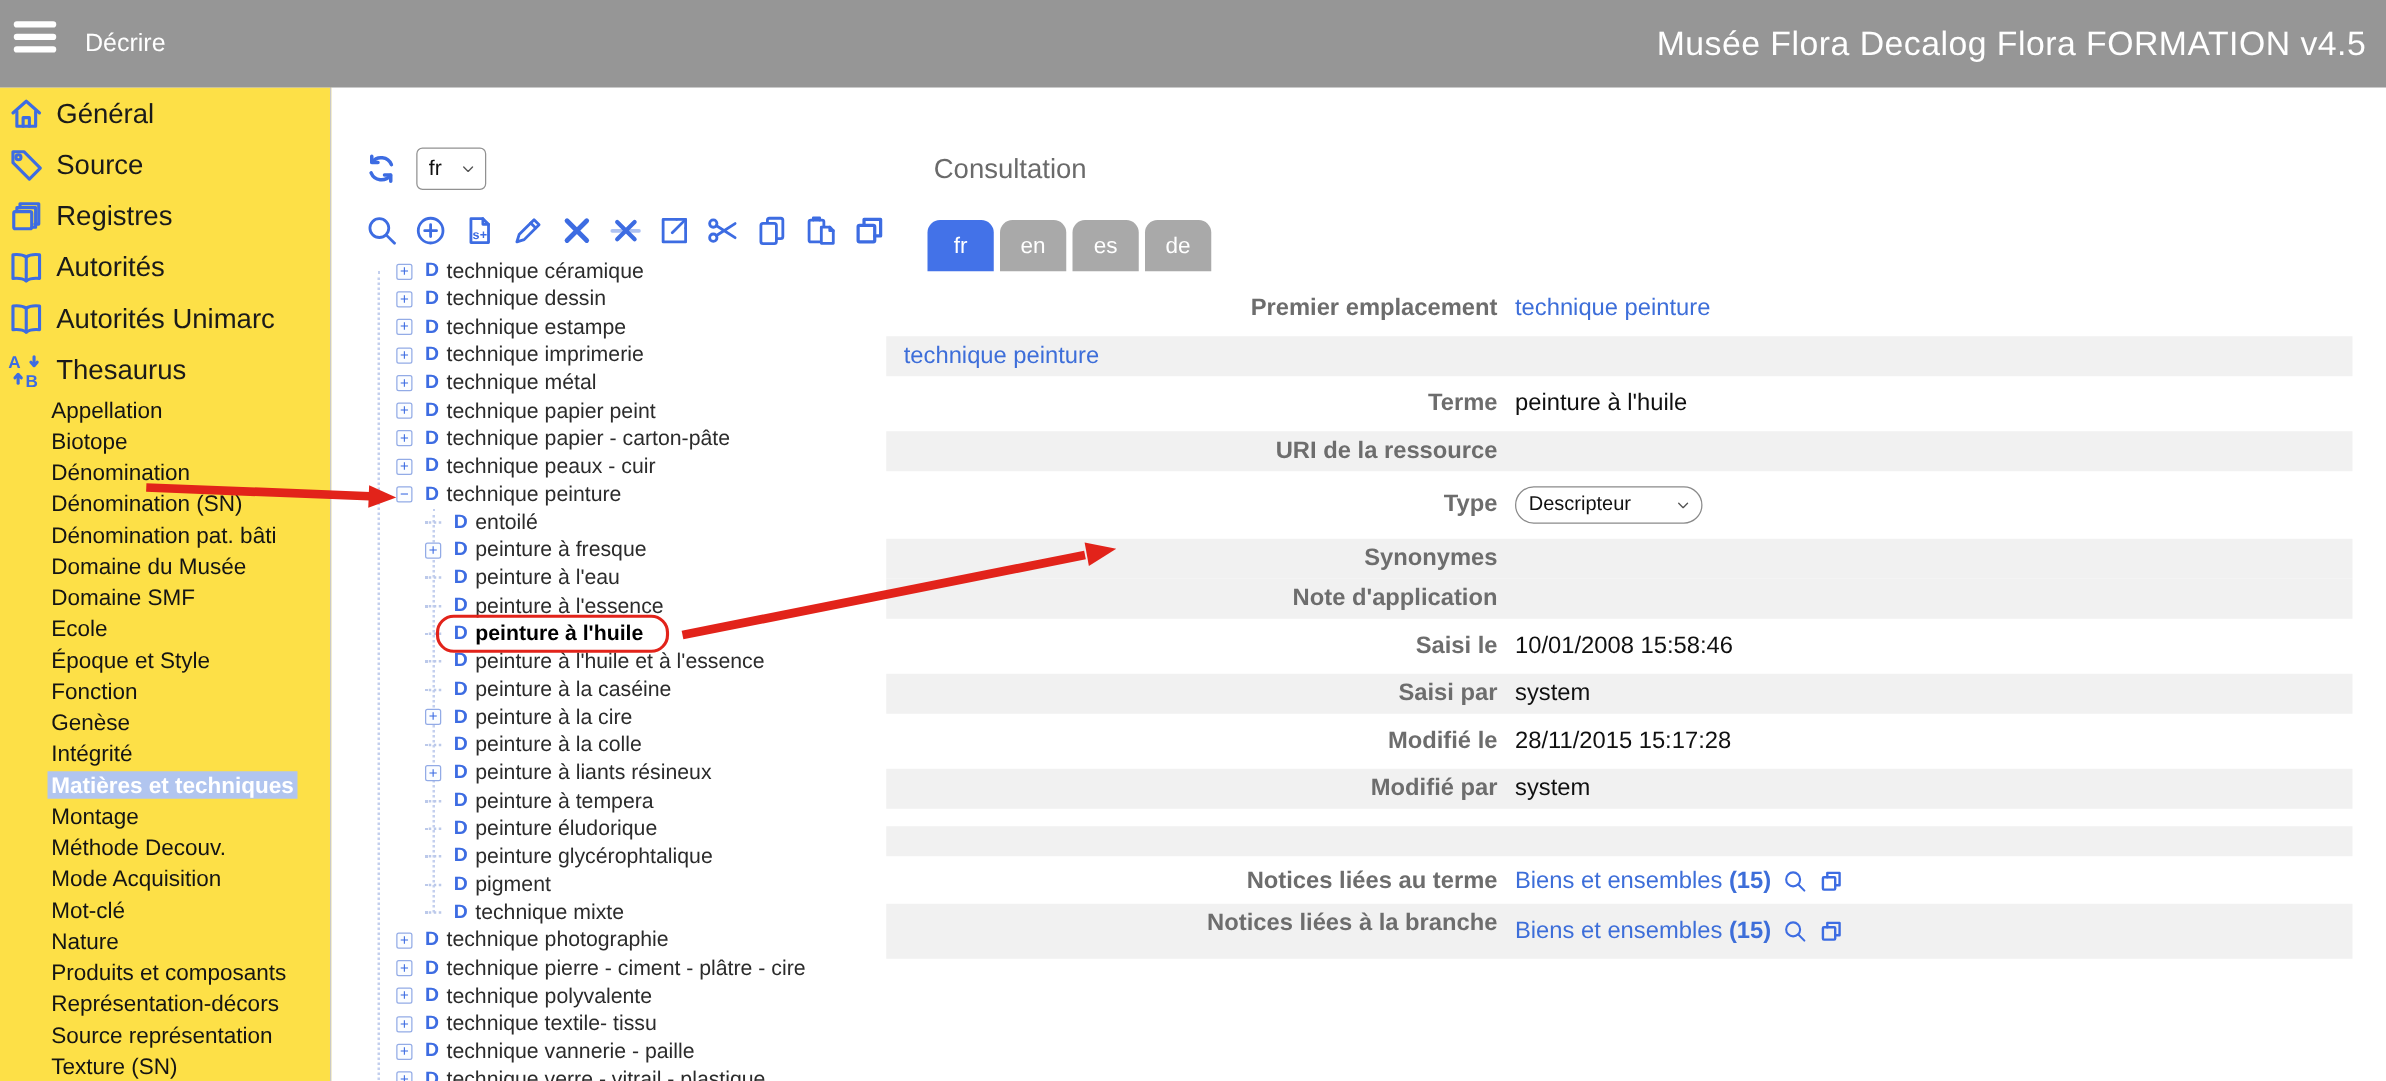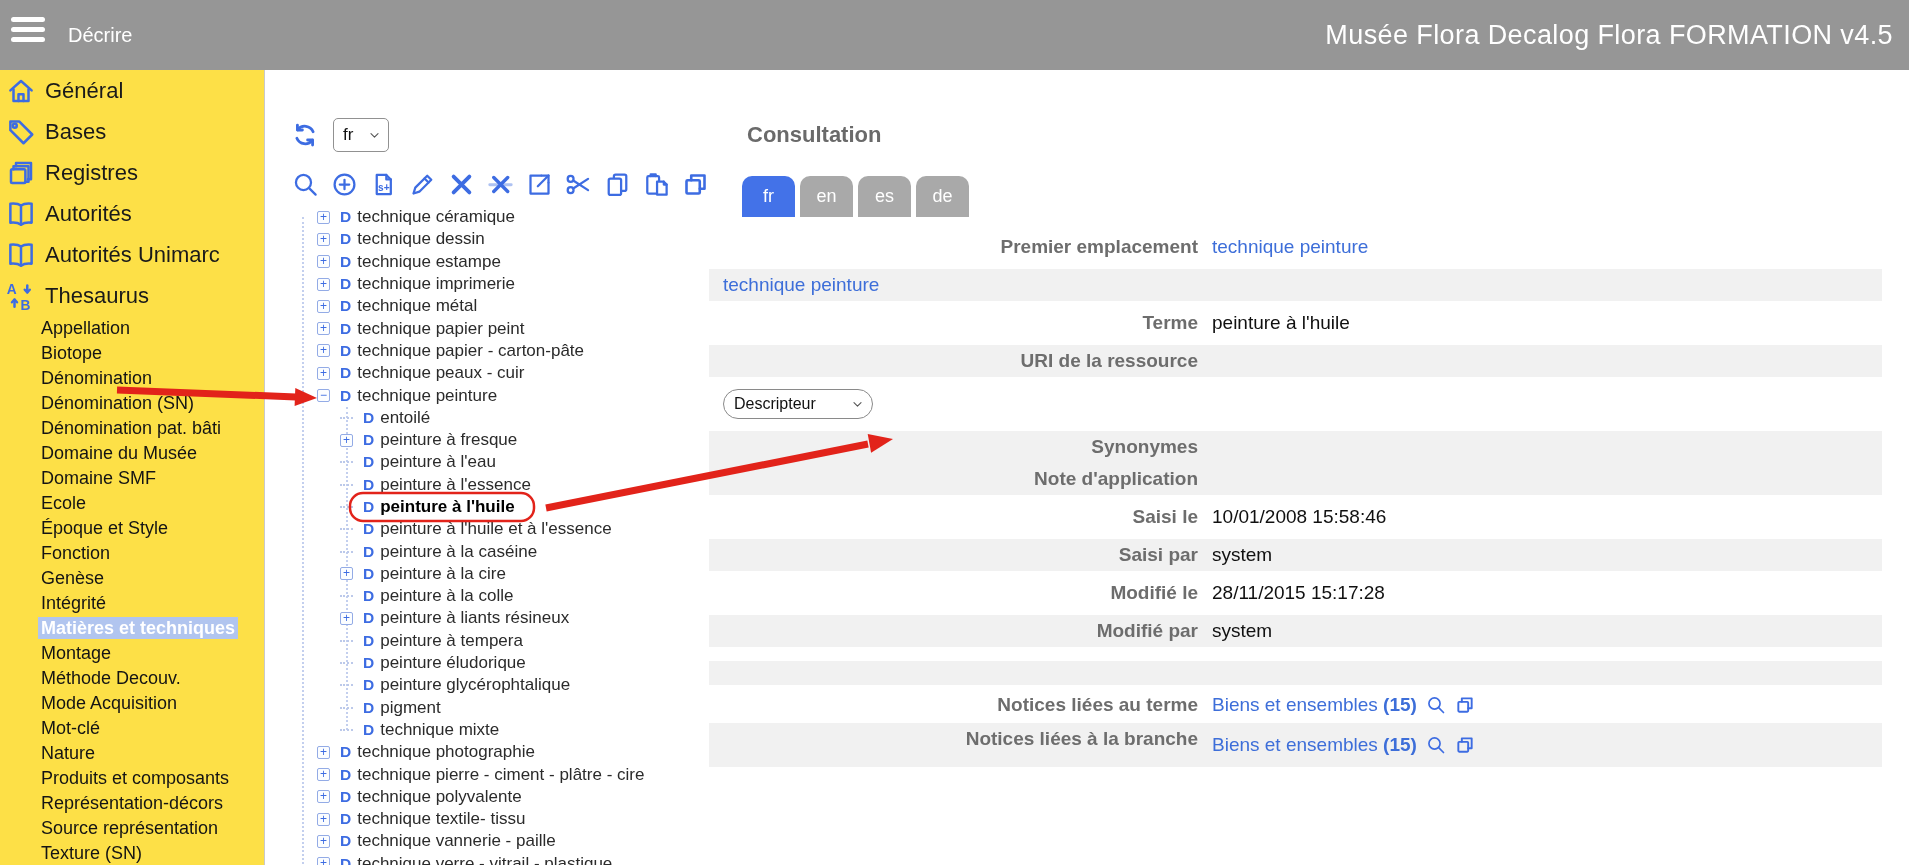--- a/index.html
+++ b/index.html
@@ -52,21 +52,21 @@
        line-height:10px;text-align:center;border-radius:2px;flex:none;cursor:pointer}
   .stub{width:13px;height:0;border-top:2px dotted #bcc9ea;flex:none}
   .dletter{color:var(--accent);font-weight:bold;font-size:15.5px;margin:0 6px 0 10px;flex:none}
   .tree-row.sel .tlabel{font-weight:bold;color:#000}
   .vline{position:absolute;border-left:2px dotted #c3cfee;width:0}
   .vline.root{left:36px;top:147px;height:647px}
   .vline.child{left:80px;top:337px;height:323px}
 
   
   .consult{position:absolute;left:709px;top:70px;width:1173px;bottom:0;background:#fff}
-  .consult-title{position:absolute;left:38px;top:52px;font-size:22px;font-weight:bold;color:#6a6a6a}
+  .consult-title{position:absolute;left:38px;top:52px;font-size:22px;font-weight:normal;color:#6a6a6a}
   .tabs{position:absolute;left:33px;top:106px;display:flex;gap:5px}
   .tab{width:53px;height:41px;border-radius:10px 10px 0 0;background:var(--taboff);color:#fff;font-size:18px;
        display:flex;align-items:center;justify-content:center;cursor:pointer}
   .tab.active{background:var(--tabon)}
   .fields{position:absolute;left:0;top:161px;width:100%}
   .frow{display:flex;margin-bottom:6px;height:32px}
   .frow.gray{background:var(--rowgray)}
   .frow.join-next{margin-bottom:0}
   .frow.type-row{height:42px}
   .frow.type-row .flabel{line-height:42px}
@@ -151,21 +151,21 @@
         </span>
         <span>Général</span>
       </div>
       <div class="side-main">
         <span class="ic ">
           <svg viewBox="0 0 24 24" fill="none" stroke="currentColor" stroke-width="2" stroke-linecap="round" stroke-linejoin="round">
             <path d="M3.5 10.5v-7h7L21 14l-7 7z"></path>
             <circle cx="7" cy="7" r="1.6"></circle>
           </svg>
         </span>
-        <span>Bases</span>
+        <span>Source</span>
       </div>
       <div class="side-main">
         <span class="ic ">
           <svg viewBox="0 0 24 24" fill="none" stroke="currentColor" stroke-width="2" stroke-linecap="round" stroke-linejoin="round">
             <path d="M8 6.5V4h12v13h-2.5"></path>
             <path d="M6 9V6.5h12V19h-2.5"></path>
             <rect x="4" y="9" width="11.5" height="11" rx="1"></rect>
           </svg>
         </span>
         <span>Registres</span>
@@ -507,20 +507,21 @@
         <div class="flabel">Terme</div>
         <div class="fvalue">
           <span>peinture à l'huile</span>
         </div>
       </div>
       <div class="frow gray">
         <div class="flabel">URI de la ressource</div>
         <div class="fvalue"></div>
       </div>
       <div class="frow type-row">
+        <div class="flabel">Type</div>
         <div class="fvalue">
           <div class="select-box">
             <span>Descripteur</span>
             <span class="ic chev">
               <svg viewBox="0 0 24 24" fill="none" stroke="currentColor" stroke-width="2" stroke-linecap="round" stroke-linejoin="round">
                 <path d="m5.5 8.5 6.5 6.5 6.5-6.5"></path>
               </svg>
             </span>
           </div>
         </div>

